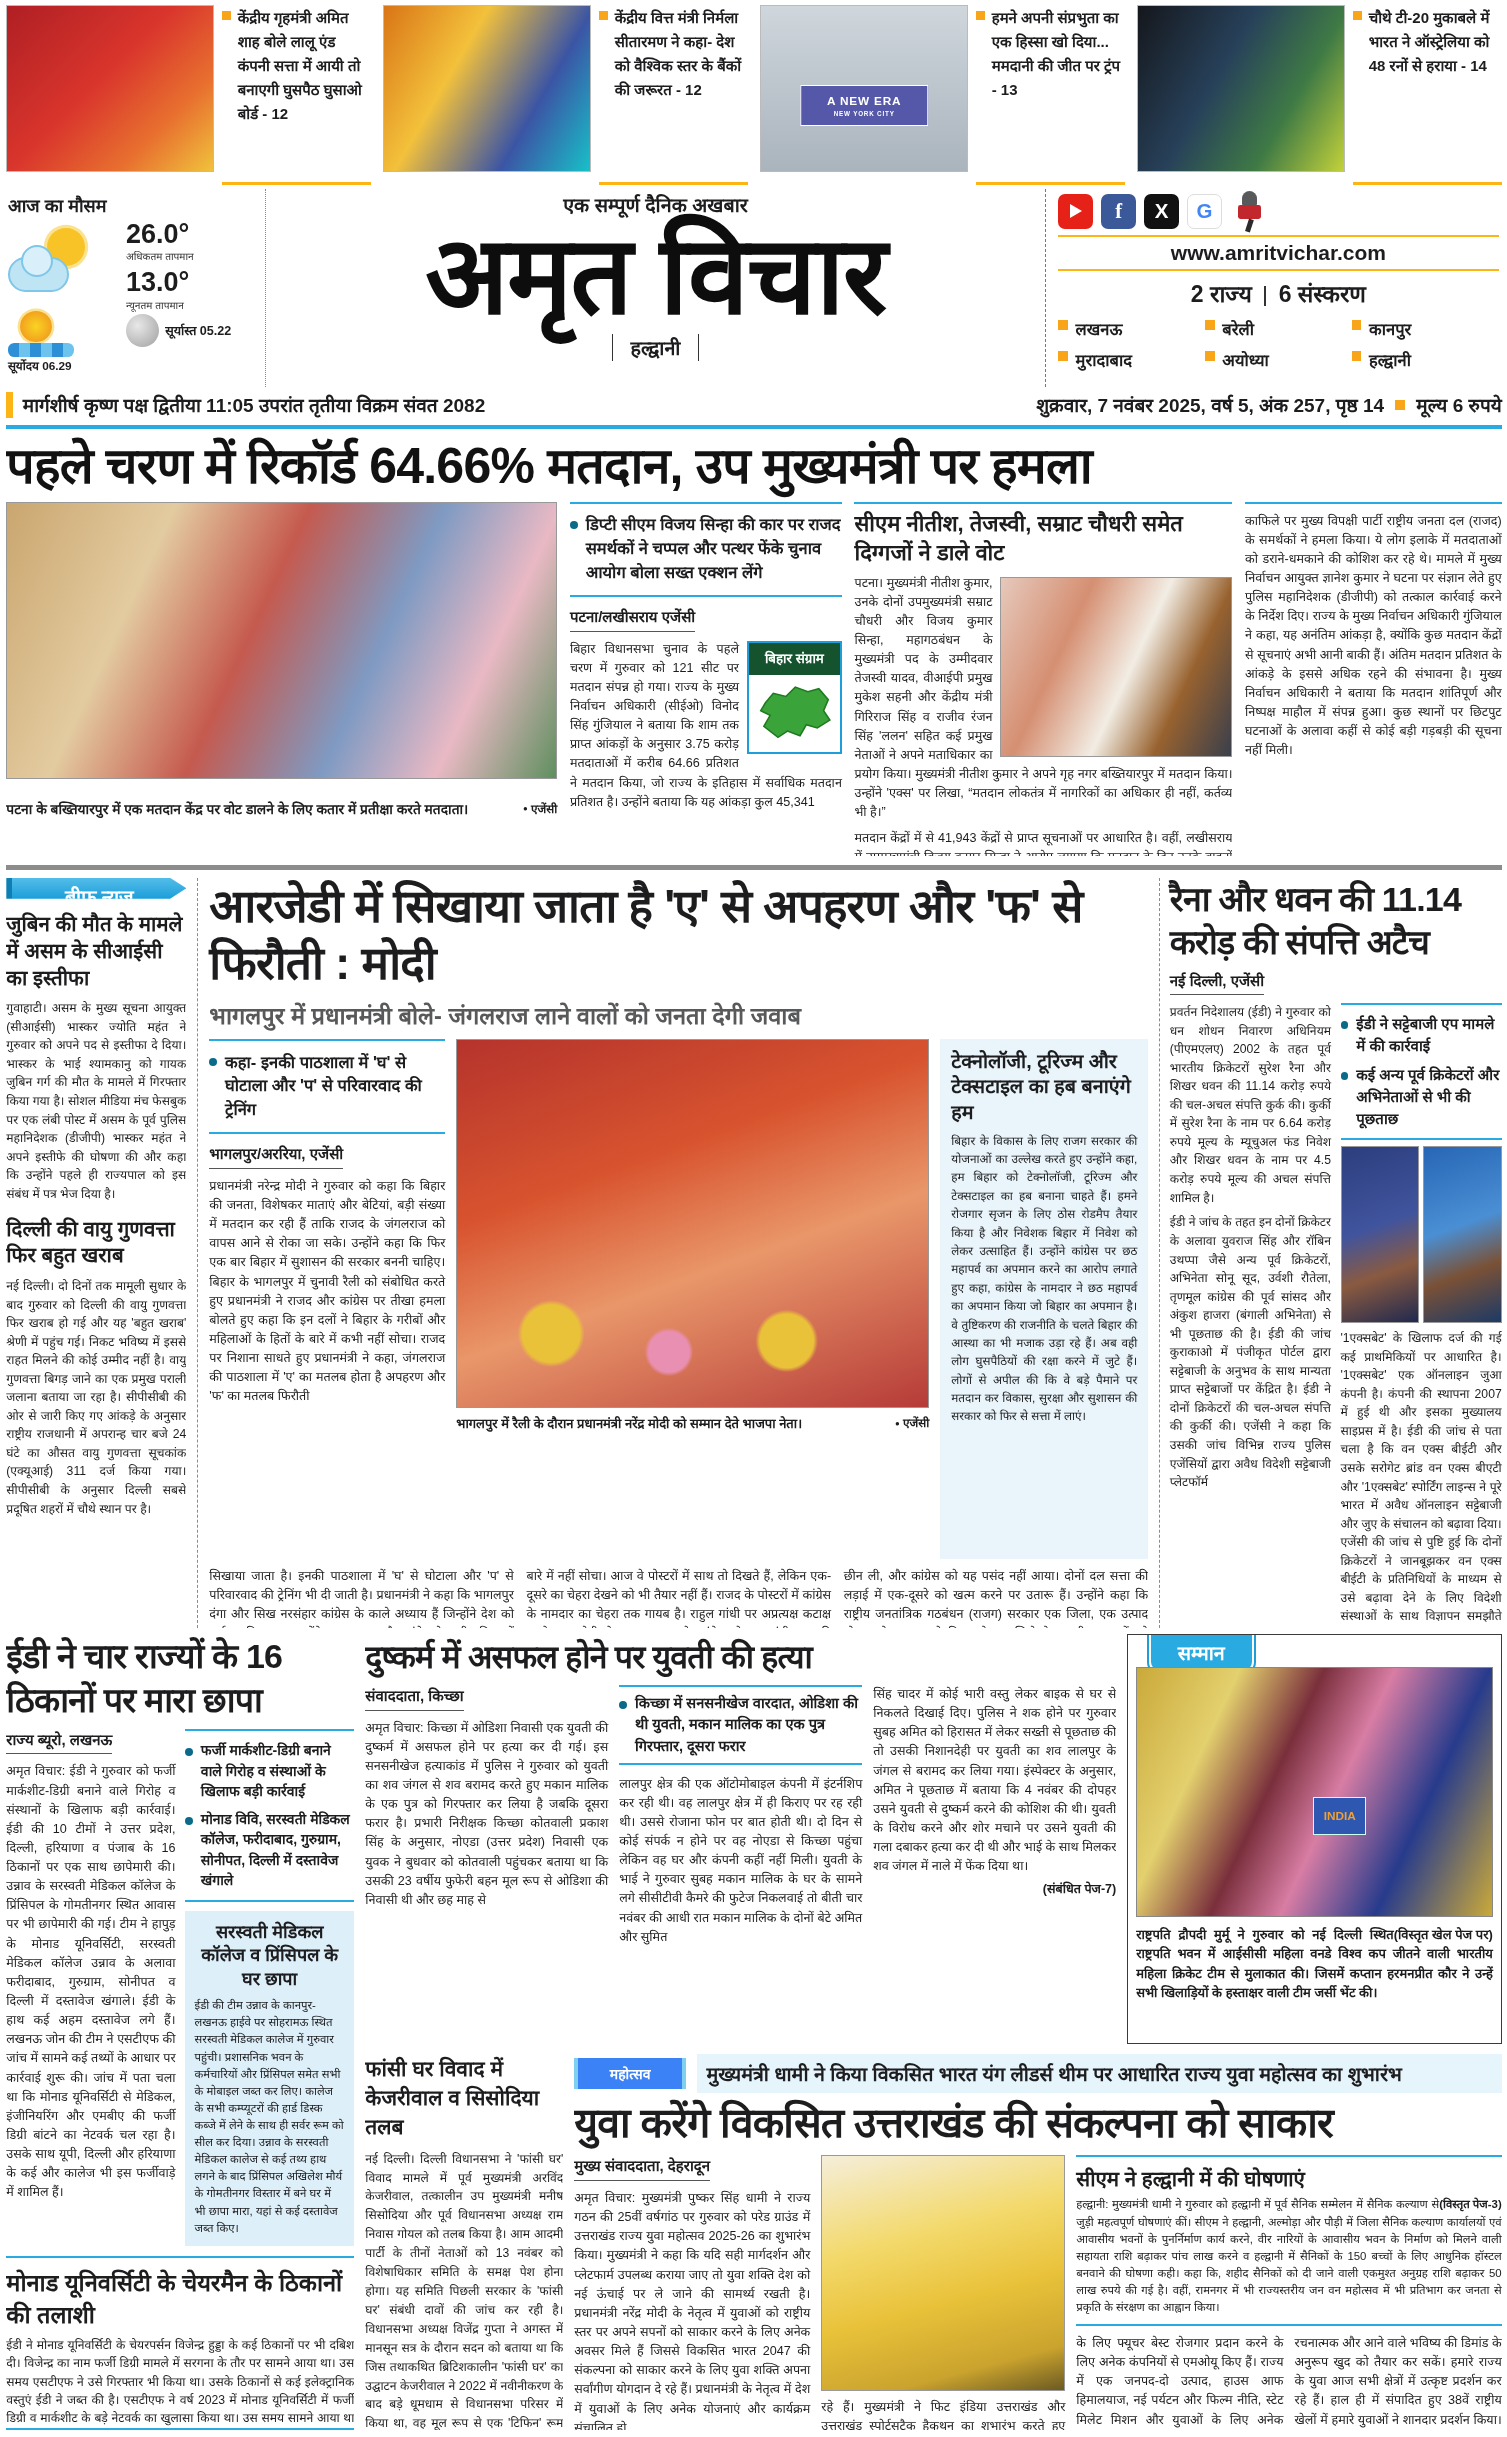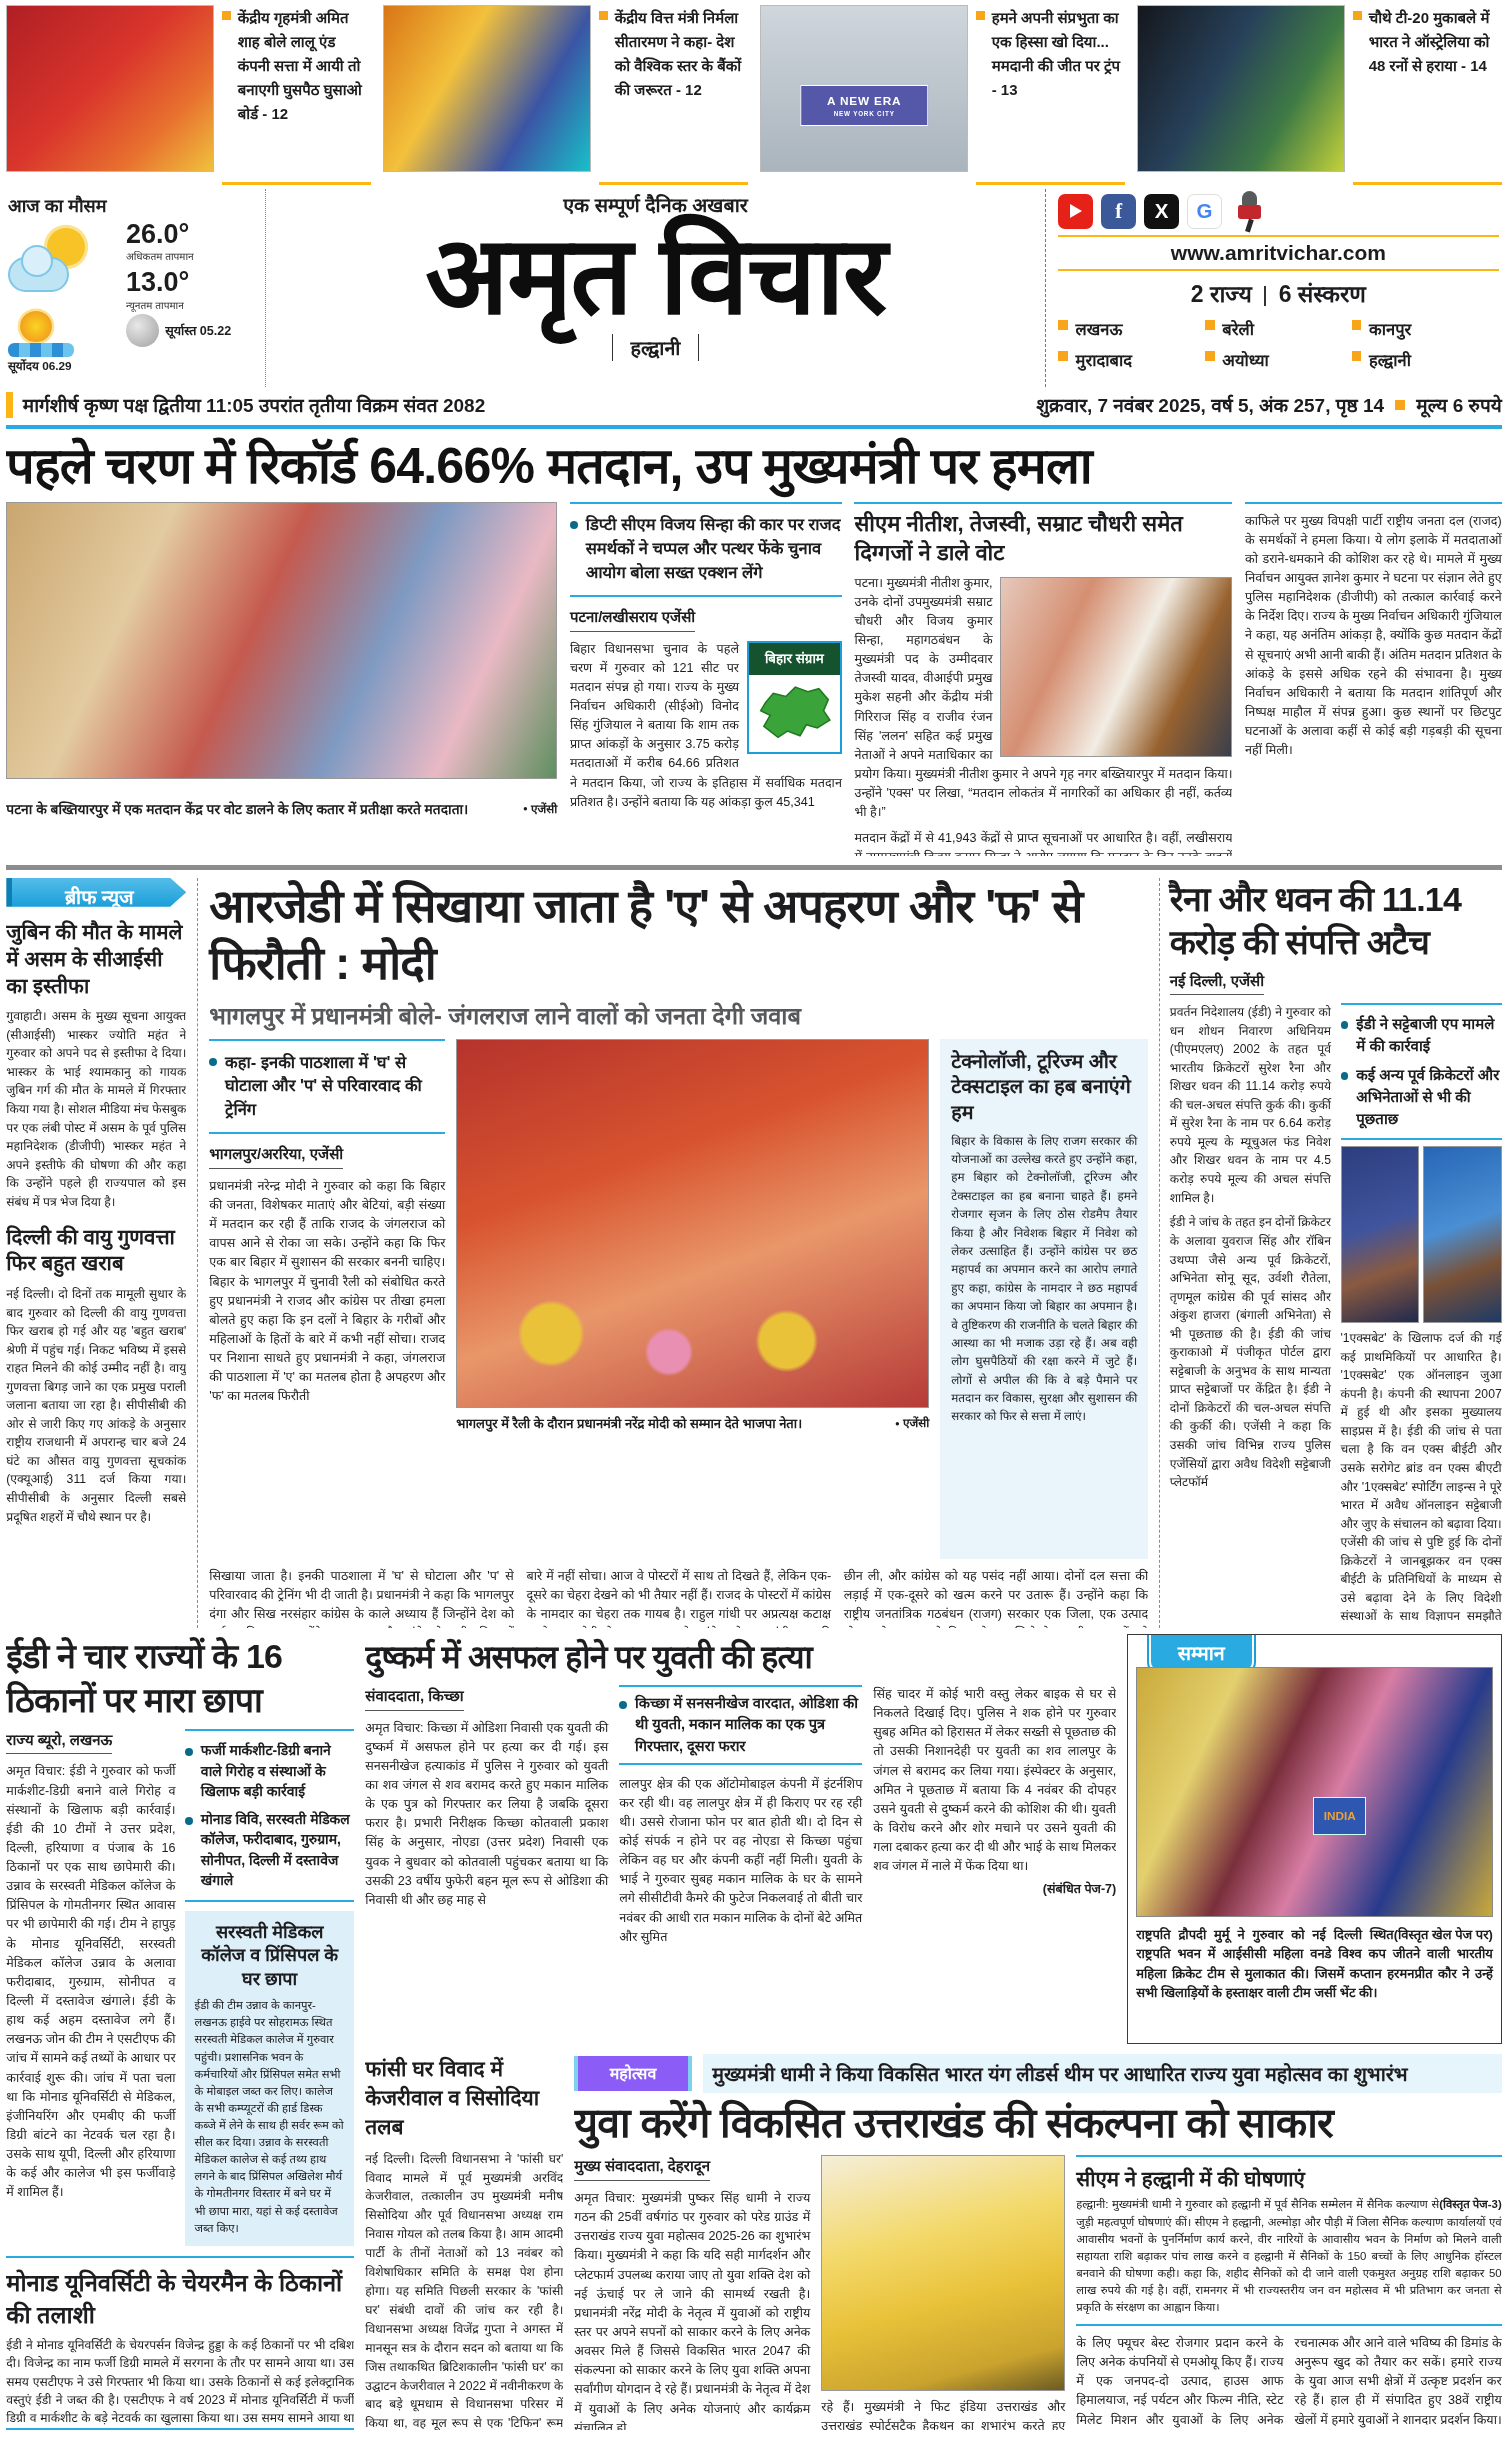--- a/index.html
+++ b/index.html
@@ -90,21 +90,21 @@
   .sangram-map { display:block; margin:4.7px auto; }
   .lead-col3 { border-top:2.4px solid #29abe2; padding-top:6.3px; overflow:hidden; }
   .lead-col3 h3 { font-size:22px; font-weight:800; line-height:1.3; margin-bottom:6.3px; }
   .nitish-photo { float:right; width:232px; height:180px; margin:3.2px 0 4.7px 7.9px; border:0.8px solid #999; background:linear-gradient(115deg,#e6c9bc 0%,#d58f72 30%,#f2ede4 55%,#98622f 75%,#3a3f4c 100%); }
   .lead-col4 { border-top:2.4px solid #29abe2; padding-top:7.9px; overflow:hidden; }
   .gray-divider { height:4.7px; background:#8c8c8c; margin:9.5px 0 7.9px; }
 
   
   .band2 { display:grid; grid-template-columns:180px 951px 1fr; gap:11px; height:750px; overflow:hidden; }
   .brief { overflow:hidden; }
-  .brief-badge { background:linear-gradient(180deg,#54bde9,#1b9ed9); color:#fff; font-size:19.7px; font-weight:800; text-align:center; height:29px; line-height:39px; clip-path:polygon(0 0,91% 0,100% 50%,91% 100%,0 100%); border-left:6.3px solid #0d7fb5; }
+  .brief-badge { background:linear-gradient(180deg,#54bde9,#1b9ed9); color:#fff; font-size:19.7px; font-weight:800; text-align:center; height:21px; line-height:39px; clip-path:polygon(0 0,91% 0,100% 50%,91% 100%,0 100%); border-left:6.3px solid #0d7fb5; }
   .brief h4 { font-size:20.5px; font-weight:800; line-height:1.3; margin:12.6px 0 7.9px; }
   .brief p { font-size:12.2px; line-height:1.52; text-align:justify; }
   .modi { border-left:1.6px dashed #8a8a8a; padding-left:11px; overflow:hidden; }
   .modi h2 { font-size:46px; font-weight:800; line-height:1.25; letter-spacing:-0.8px; }
   .modi-subhead { font-size:23.6px; font-weight:800; color:#58595b; margin:6.3px 0 7.9px; }
   .modi-main { display:grid; grid-template-columns:236px 473px 1fr; gap:11px; }
   .modi-photo { height:369px; border:0.8px solid #999; background:
       radial-gradient(circle at 20% 80%, #e9c23a 0 6%, transparent 7%),
       radial-gradient(circle at 45% 85%, #e98fb1 0 5%, transparent 6%),
       radial-gradient(circle at 70% 82%, #e9c23a 0 6%, transparent 7%),
@@ -148,21 +148,21 @@
   .samman-badge { position:absolute; top:-2.4px; left:20.5px; background:#29abe2; color:#fff; font-size:19.7px; font-weight:800; padding:4.7px 27px; border:2.4px solid #fff; outline:2.4px solid #1b9ed9; border-radius:0 0 11px 11px; }
   .samman-photo { height:250px; border:0.8px solid #888; position:relative; background:linear-gradient(115deg,#caa93a 0%,#e3d06e 22%,#7a2f3c 40%,#d87da4 55%,#273b8c 75%,#caa93a 100%); }
   .jersey { position:absolute; left:44%; top:52%; background:#2d57b0; color:#f0a030; font-weight:800; font-size:11.8px; padding:11px 9.5px; border:0.8px solid #cfe;margin-left:20px; }
   .samman-caption { font-size:13px; font-weight:700; line-height:1.5; margin-top:7.9px; text-align:justify; }
   .samman-caption .rel { float:right; font-weight:800; }
   .kej { grid-column:2; grid-row:2; overflow:hidden; }
   .kej h3 { font-size:21px; font-weight:800; line-height:1.4; margin-bottom:7.9px; }
   .kej p { font-size:12.2px; line-height:1.55; text-align:justify; }
   .yuva { grid-column:3/5; grid-row:2; overflow:hidden; }
   .kicker { display:flex; align-items:center; gap:11px; margin-bottom:4.7px; }
-  .kicker-badge { background:#8b5cf6; color:#fff; font-size:16px; font-weight:800; padding:6.3px 31.5px; border-left:4.7px solid #7fd0f0; border-right:4.7px solid #7fd0f0; }
+  .kicker-badge { background:#3b82f6; color:#fff; font-size:14px; font-weight:800; padding:6.3px 31.5px; border-left:4.7px solid #7fd0f0; border-right:4.7px solid #7fd0f0; }
   .kicker-txt { background:#e6f4fb; flex:1; font-size:19.7px; font-weight:800; padding:6.3px 9.5px; }
   .yuva h2 { font-size:41px; font-weight:800; letter-spacing:-0.8px; line-height:1.25; margin-bottom:6.3px; }
   .yuva-main { display:grid; grid-template-columns:236px 244px 1fr; gap:11px; }
   .dhami-photo { height:236px; border:0.8px solid #999; background:linear-gradient(165deg,#f5eeda 0%,#f3d96b 35%,#e9c23a 60%,#caa32e 85%,#6b5a22 100%); margin-bottom:6.3px; }
   .cm-box { border-top:2.4px solid #29abe2; border-bottom:2.4px solid #29abe2; padding:6.3px 0 7.9px; margin-bottom:7.9px; }
   .cm-box h4 { font-size:20.5px; font-weight:800; margin-bottom:4.7px; }
   .cm-box p { font-size:11.4px; line-height:1.5; text-align:justify; }
   .cm-box .rel { float:right; font-weight:800; }
   .yuva-2col { display:grid; grid-template-columns:1fr 1fr; gap:11px; }
 

